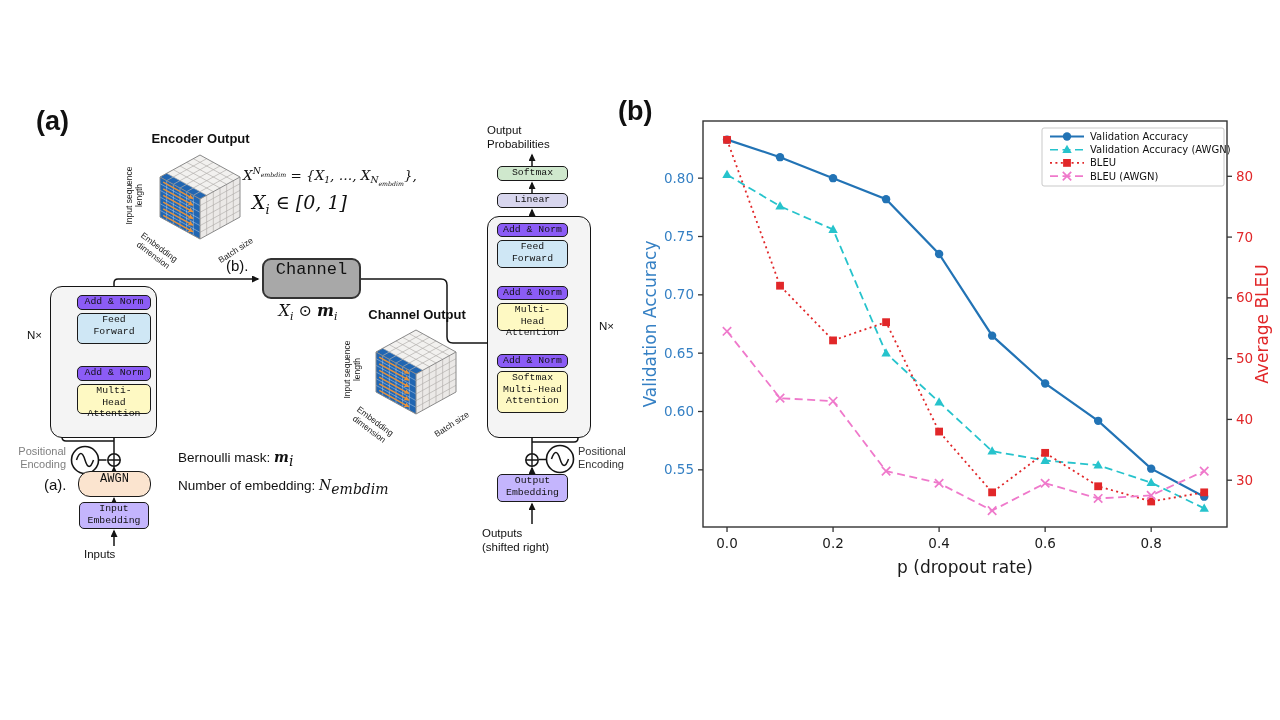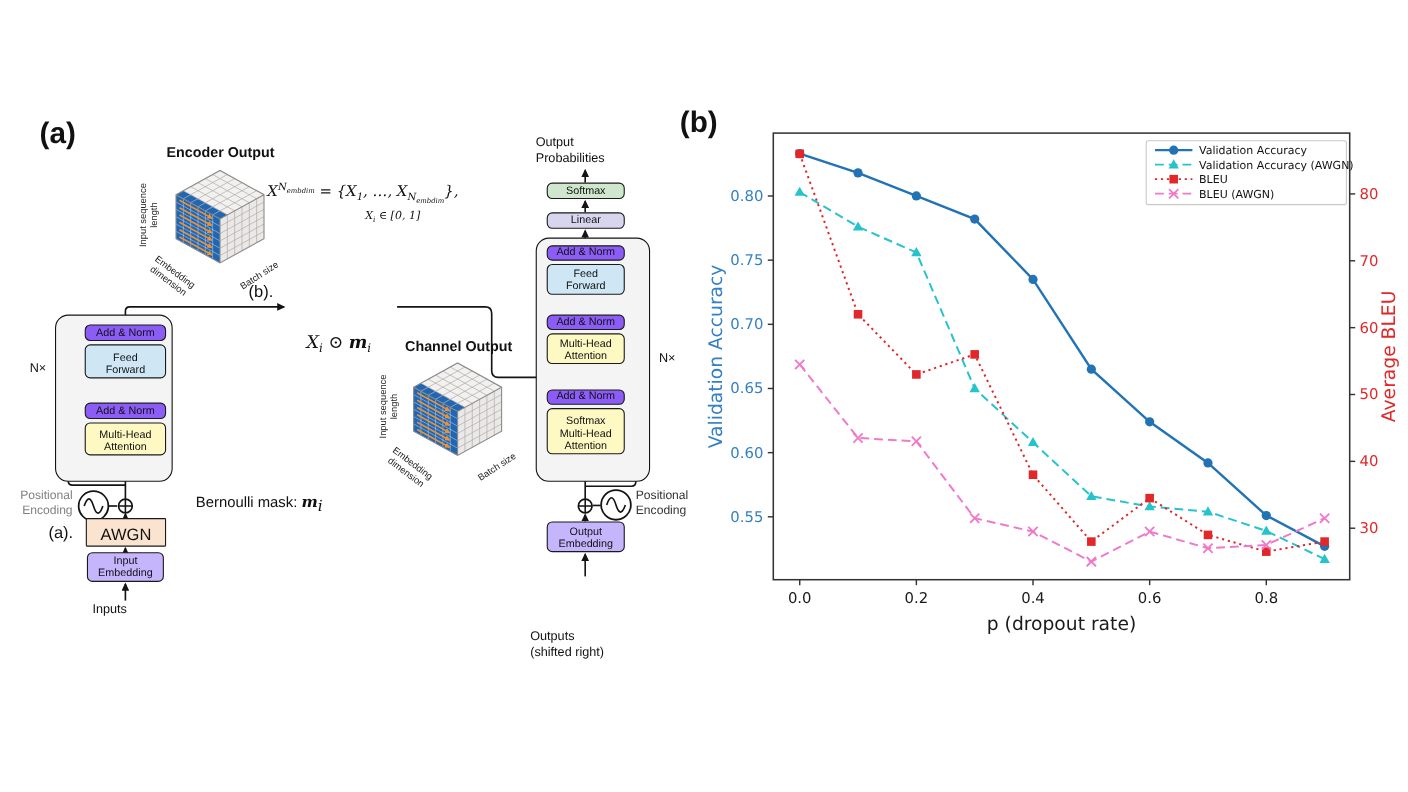--- a/index.html
+++ b/index.html
@@ -1,21 +1,21 @@
 <!DOCTYPE html>
 <html><head>
 <meta charset="utf-8">
 <style>
   html,body{margin:0;padding:0;background:#fff;}
   #stage{position:relative;width:1280px;height:720px;background:#fff;overflow:hidden;
          font-family:"Liberation Sans",sans-serif;color:#111;}
   .abs{position:absolute;}
   .box{position:absolute;box-sizing:border-box;border:1.3px solid #1a1a1a;border-radius:5px;
-       display:flex;align-items:flex-end;justify-content:center;text-align:center;
-       font-size:9.8px;line-height:1.18;color:#111;}
+       display:flex;align-items:flex-start;justify-content:center;text-align:center;
+       font-size:9.8px;line-height:1.18;color:#111;font-family:Liberation Mono, monospace;}
   .ctr{position:absolute;box-sizing:border-box;background:#f4f4f4;border:1.8px solid #141414;border-radius:12px;}
   .c-yellow{background:#8b5cf6;} .c-blue{background:#cfe7f5;} .c-orange{background:#fef9c3;}
   .c-green{background:#cfe8cd;} .c-purple{background:#d8d6ee;} .c-peach{background:#fbe4cf;}
   .c-pink{background:#c4b5fd;}
   .channel{background:#a8a8a8;border:2px solid #333;border-radius:9px;font-size:17px;}
   .panel-label{font-size:27px;font-weight:bold;}
   .title{font-size:13px;font-weight:600;text-align:center;}
   .cap{font-size:11.5px;text-align:left;line-height:1.25;}
   .cubelab{font-size:8.5px;text-align:center;line-height:1.12;color:#222;}
   .math{font-family:"DejaVu Serif","Liberation Serif",serif;font-style:italic;}
@@ -148,59 +148,65 @@
     </div>
   <div class="box c-orange" style="left:77px;top:384px;width:74px;height:30px;">
       <span style="display:block;width:56px;">Multi-Head Attention</span>
     </div>
 
   <div class="abs" style="left:0;top:445px;width:66px;text-align:right;font-size:11px;color:#808080;line-height:1.2;">
     <div>Positional</div>
     <div>Encoding</div>
   </div>
   <div class="abs" style="left:44px;top:476px;font-size:15px;">(a).</div>
-  <div class="box c-peach" style="left:78px;top:471px;width:73px;height:26px;border-radius:1px;font-size:15px;font-weight:500;">
+  <div class="box c-peach" style="left:78px;top:471px;width:73px;height:26px;border-radius:12px;font-size:12px;font-weight:500;">
       <span>AWGN</span>
     </div>
   <div class="box c-pink" style="left:79px;top:502px;width:70px;height:27px;">
       <span style="display:block;width:56px;">Input Embedding</span>
     </div>
   <div class="abs cap" style="left:84px;top:547px;width:60px;">Inputs</div>
 
   <div class="abs title" style="left:133px;top:131px;width:135px;">Encoder Output</div>
   <svg class="abs" style="left:150px;top:151px;" width="100" height="92" viewBox="0 0 100 92">
       <use href="#cube3d"></use>
     </svg>
   <div class="abs cubelab" style="left:104px;top:186px;width:62px;transform:rotate(-90deg);">Input sequence length</div>
   <div class="abs cubelab" style="left:128px;top:242px;width:56px;transform:rotate(37deg);">Embedding dimension</div>
   <div class="abs cubelab" style="left:207px;top:246px;width:58px;transform:rotate(-33deg);">Batch size</div>
 
   <div class="abs math" style="left:243px;top:165px;width:230px;font-size:13.5px;">
     <span>X</span><sup><span>N</span><sub>embdim</sub></sup><span> = {X</span><sub>1</sub><span>, …, X</span><sub><span>N</span><sub>embdim</sub></sub><span>},</span>
   </div>
-  <div class="abs math" style="left:252px;top:191px;width:130px;font-size:10px;text-align:right;">
+  <div class="abs math" style="left:252px;top:191px;width:130px;font-size:19px;text-align:left;">
     <span>X</span><sub>i</sub><span> ∈ [0, 1]</span>
   </div>
 
   <div class="abs" style="left:226px;top:257px;font-size:15px;">(b).</div>
+  <div class="box channel" style="left:262px;top:258px;width:99px;height:41px;">
+      <span>Channel</span>
+    </div>
   <div class="abs math" style="left:258px;top:301px;width:100px;font-size:16px;text-align:center;">
     <span>X</span><sub>i</sub><span> ⊙ </span><span class="mb">m</span><sub>i</sub>
   </div>
 
   <div class="abs title" style="left:352px;top:307px;width:130px;">Channel Output</div>
   <svg class="abs" style="left:366px;top:326px;" width="100" height="92" viewBox="0 0 100 92">
       <use href="#cube3d"></use>
     </svg>
   <div class="abs cubelab" style="left:322px;top:360px;width:62px;transform:rotate(-90deg);">Input sequence length</div>
   <div class="abs cubelab" style="left:344px;top:416px;width:56px;transform:rotate(37deg);">Embedding dimension</div>
   <div class="abs cubelab" style="left:423px;top:420px;width:58px;transform:rotate(-33deg);">Batch size</div>
 
   <div class="abs note" style="left:178px;top:449px;">
     <span>Bernoulli mask: </span><span class="math mb">m</span><sub class="math">i</sub>
   </div>
+  <div class="abs note" style="left:178px;top:477px;">
+    <span>Number of embedding: </span><span class="math">N</span><sub class="math">embdim</sub>
+  </div>
 
   <div class="abs cap" style="left:487px;top:123px;width:90px;">
     <div>Output</div>
     <div>Probabilities</div>
   </div>
   <div class="box c-green" style="left:497px;top:166px;width:71px;height:15px;">
       <span>Softmax</span>
     </div>
   <div class="box c-purple" style="left:497px;top:193px;width:71px;height:15px;">
       <span>Linear</span>
@@ -225,21 +231,21 @@
   <div class="box c-orange" style="left:497px;top:371px;width:71px;height:42px;">
       <span style="display:block;width:60px;">Softmax Multi-Head Attention</span>
     </div>
   <div class="abs" style="left:578px;top:445px;width:64px;font-size:11px;color:#333;line-height:1.2;">
     <div>Positional</div>
     <div>Encoding</div>
   </div>
   <div class="box c-pink" style="left:497px;top:474px;width:71px;height:28px;">
       <span style="display:block;width:56px;">Output Embedding</span>
     </div>
-  <div class="abs cap" style="left:482px;top:526px;width:100px;margin-top:46px;">
+  <div class="abs cap" style="left:482px;top:526px;width:100px;">
     <div>Outputs</div>
     <div>(shifted right)</div>
   </div>
 
   <div class="abs panel-label" style="left:618px;top:96px;">(b)</div>
   <svg id="chart-svg" class="abs" style="left:640px;top:90px;font-family:'DejaVu Sans',sans-serif;" width="640" height="500" viewBox="0 0 640 500">
       <g>
         <rect x="63" y="31" width="524" height="406" fill="none" stroke="#333" stroke-width="1.4"></rect>
         <line x1="87.01821309319033" y1="437" x2="87.01821309319033" y2="442" stroke="#333" stroke-width="1.3"></line>
         <text x="87.01821309319033" y="458" text-anchor="middle" font-size="13.5" fill="#1a1a1a">0.0</text>

